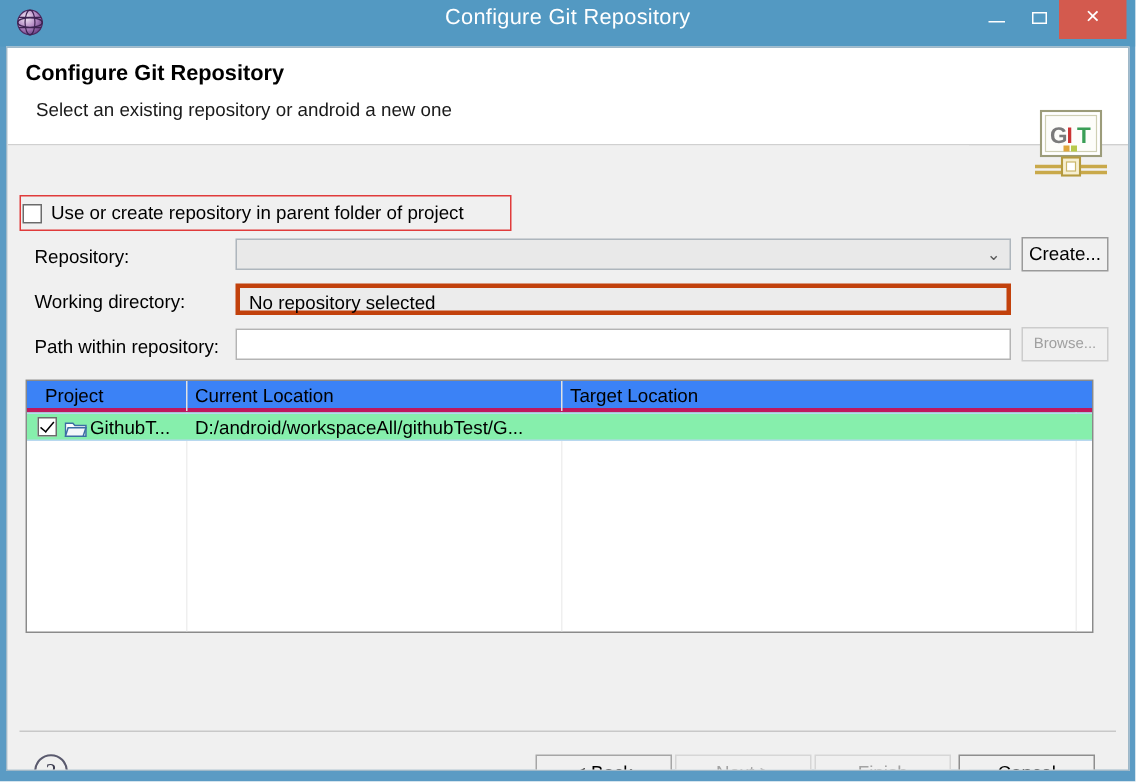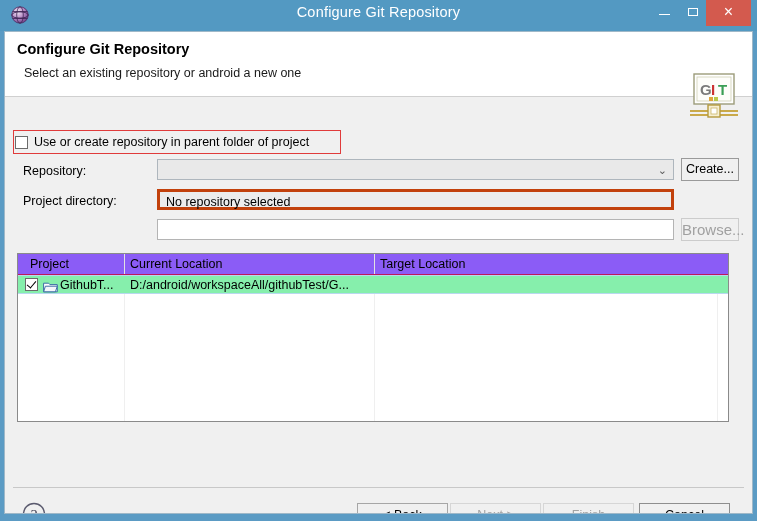--- a/index.html
+++ b/index.html
@@ -249,42 +249,42 @@
     font-size: 12.5px;
     color: #000000;
   }
   #btn-browse {
     position: absolute;
     left: 676px; top: 121px;
     width: 58px; height: 23px;
     background: #f0f0f0;
     border: 1px solid #cccccc;
     box-sizing: border-box;
-    font-size: 15px;
+    font-size: 10px;
     color: #a0a0a0;
     text-align: center;
     line-height: 21px;
     cursor: default;
   }
 
   
   #table {
     position: absolute;
     left: 12px; top: 156px;
     width: 712px; height: 169px;
     background: #ffffff;
     border: 1px solid #8a8a8a;
     box-sizing: border-box;
     overflow: hidden;
   }
   #table-header {
     position: relative;
     height: 21px;
-    background: #8b5cf6;
-    border-bottom: 1px solid #be185d;
+    background: #3b82f6;
+    border-bottom: 3px solid #be185d;
     box-sizing: border-box;
   }
   .th {
     position: absolute;
     top: 3px;
     font-size: 12.5px;
     color: #000000;
     white-space: nowrap;
   }
   .th-div {
@@ -449,25 +449,26 @@
       </div>
       <div id="red-highlight"></div>
 
       <div class="form-label" id="lbl-repository">Repository:</div>
       <div id="repo-combo">
         <span id="repo-combo-value"></span>
         <span id="repo-combo-arrow">⌄</span>
       </div>
       <div id="btn-create">Create...</div>
 
-      <div class="form-label" id="lbl-working-dir">Project directory:</div>
+      <div class="form-label" id="lbl-working-dir">Working directory:</div>
       <div id="working-dir-field">
         <span id="working-dir-value">No repository selected</span>
       </div>
 
+      <div class="form-label" id="lbl-path-within">Path within repository:</div>
       <div id="path-within-field">
         <span id="path-within-value"></span>
       </div>
       <div id="btn-browse">Browse...</div>
 
       <div id="table">
         <div id="table-header">
           <span class="th" id="th-project">Project</span>
           <span class="th" id="th-current">Current Location</span>
           <span class="th" id="th-target">Target Location</span>

